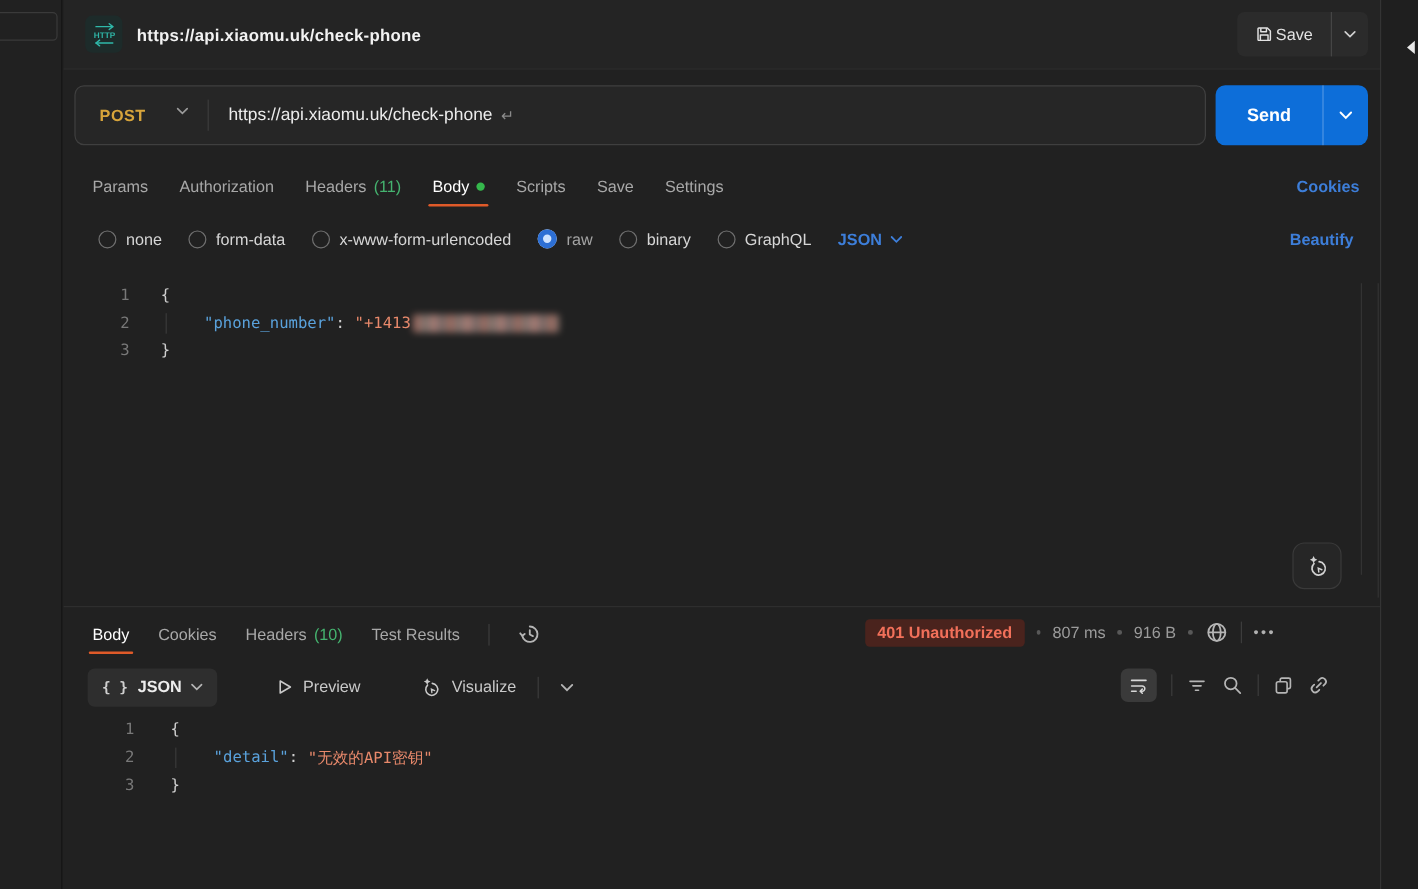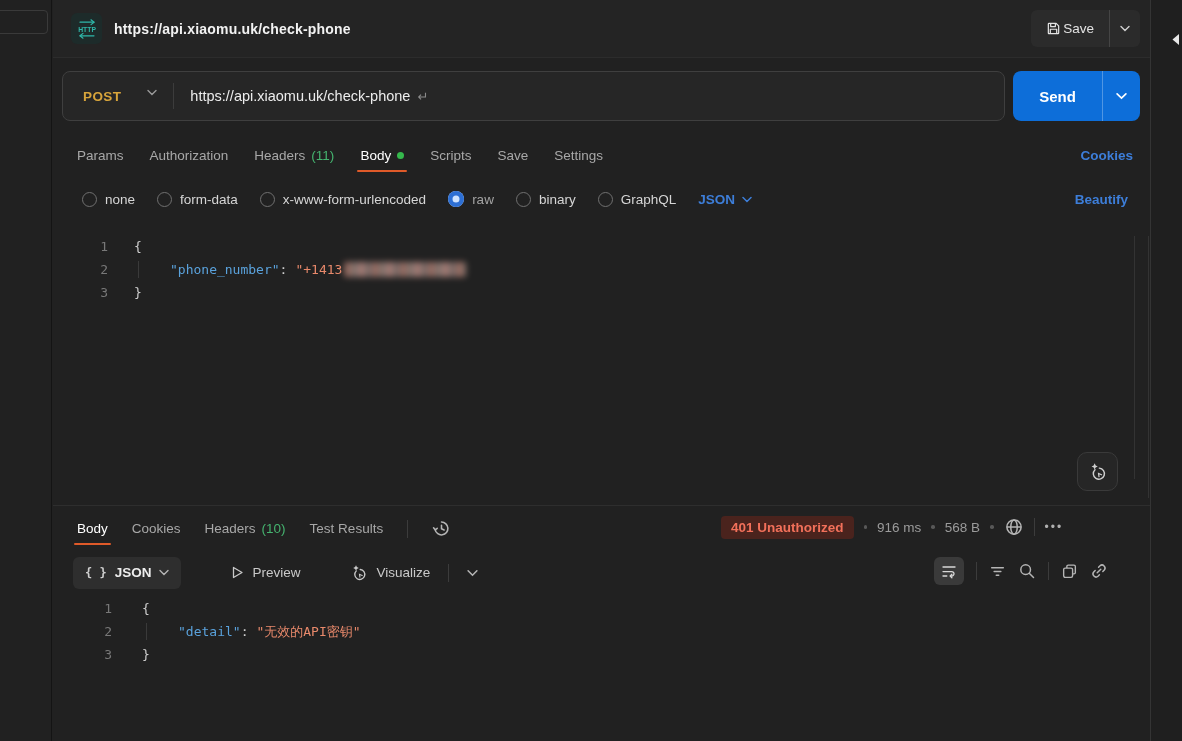--- a/index.html
+++ b/index.html
@@ -275,23 +275,23 @@
         <path d="M8 2.6a5.4 5.4 0 1 1-5.3 6.5"></path>
         <polyline points="1.3,7.4 2.7,9.1 4.4,7.8"></polyline>
         <polyline points="8,5.2 8,8.2 10.2,9.3"></polyline>
       </svg>
     </div>
   </div>
 
   <div class="status-group">
     <span class="status-badge">401 Unauthorized</span>
     <span class="sep-dot"></span>
-    <span>916 ms</span>
+    <span>807 ms</span>
     <span class="sep-dot"></span>
-    <span>568 B</span>
+    <span>916 B</span>
     <span class="sep-dot"></span>
     <span class="icon-btn">
       <svg width="20" height="20" viewBox="0 0 16 16" fill="none" stroke="currentColor" stroke-width="1.2">
         <circle cx="8" cy="8" r="5.7"></circle>
           <ellipse cx="8" cy="8" rx="2.6" ry="5.7"></ellipse>
           <line x1="2.3" y1="8" x2="13.7" y2="8"></line>
       </svg>
     </span>
     <span class="vr small"></span>
     <span class="more-dots">•••</span>

